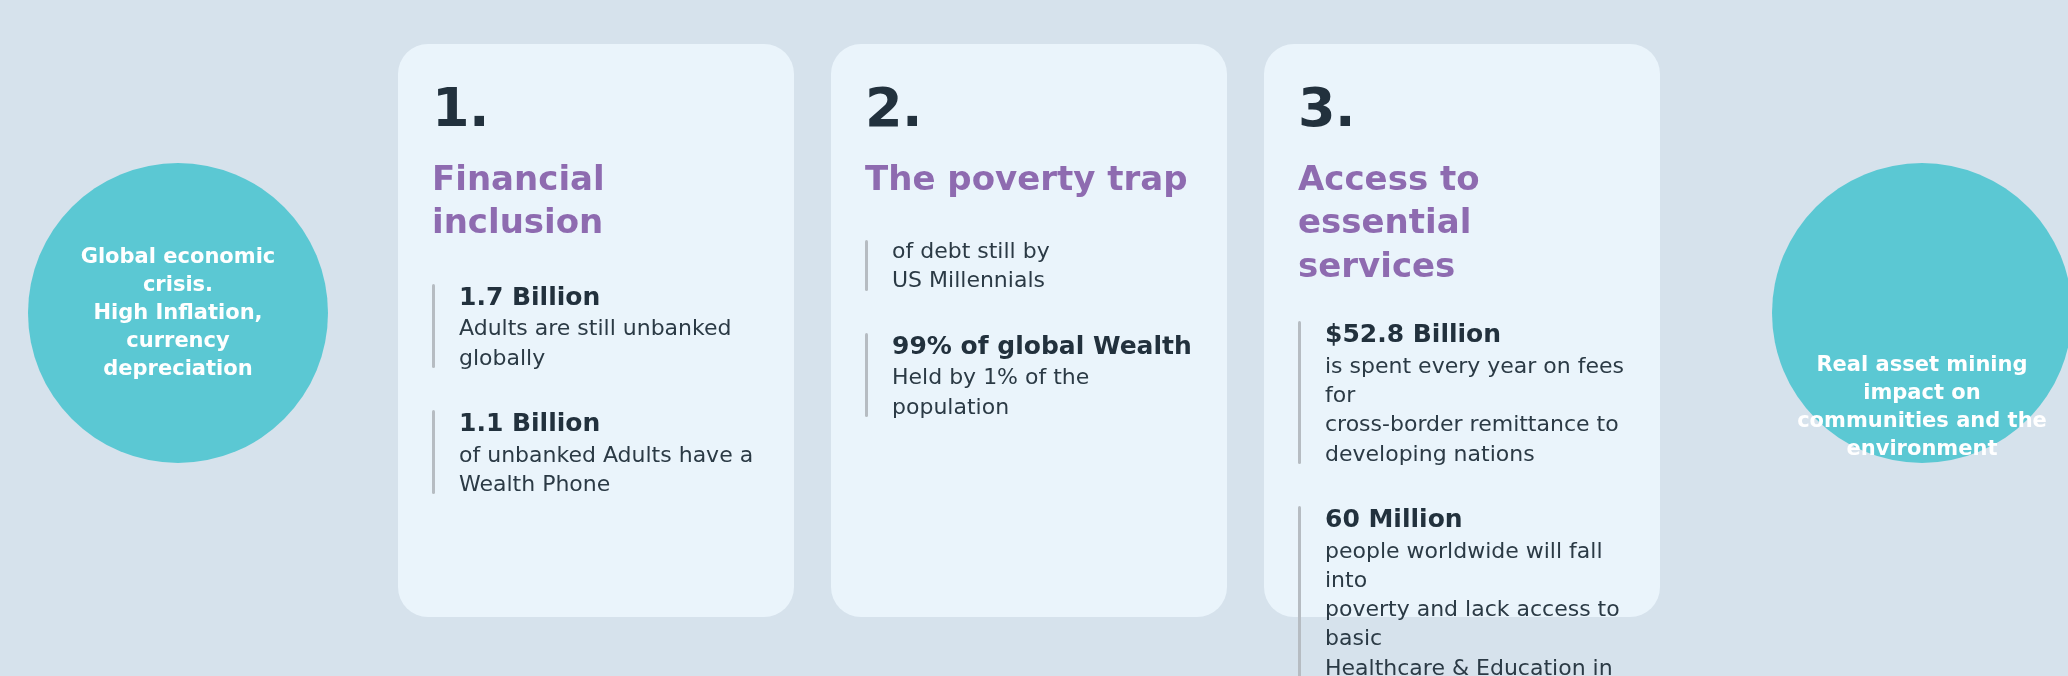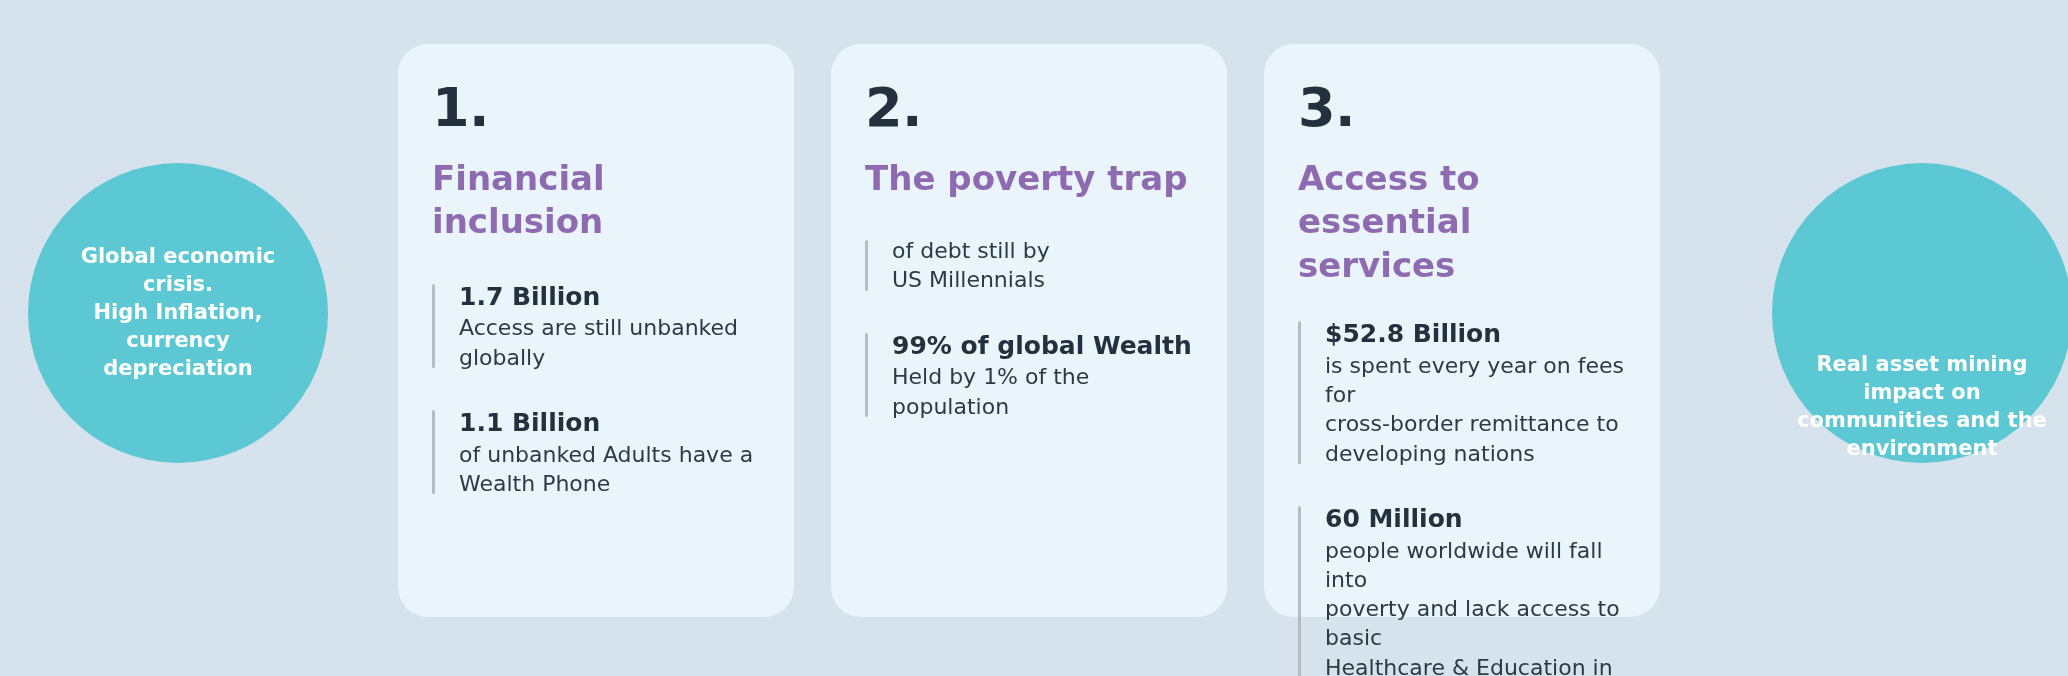--- a/index.html
+++ b/index.html
@@ -131,21 +131,21 @@
   </div>
 
   <div class="cards">
 
     <div class="card">
       <div class="card-number">1.</div>
       <div class="card-title">Financial inclusion</div>
       <div class="stats">
         <div class="stat">
           <div class="stat-value">1.7 Billion</div>
-          <div class="stat-desc">Access are still unbanked
+          <div class="stat-desc">Adults are still unbanked
 globally</div>
         </div>
         <div class="stat">
           <div class="stat-value">1.1 Billion</div>
           <div class="stat-desc">of unbanked Adults have a
 Wealth Phone</div>
         </div>
       </div>
     </div>
 

